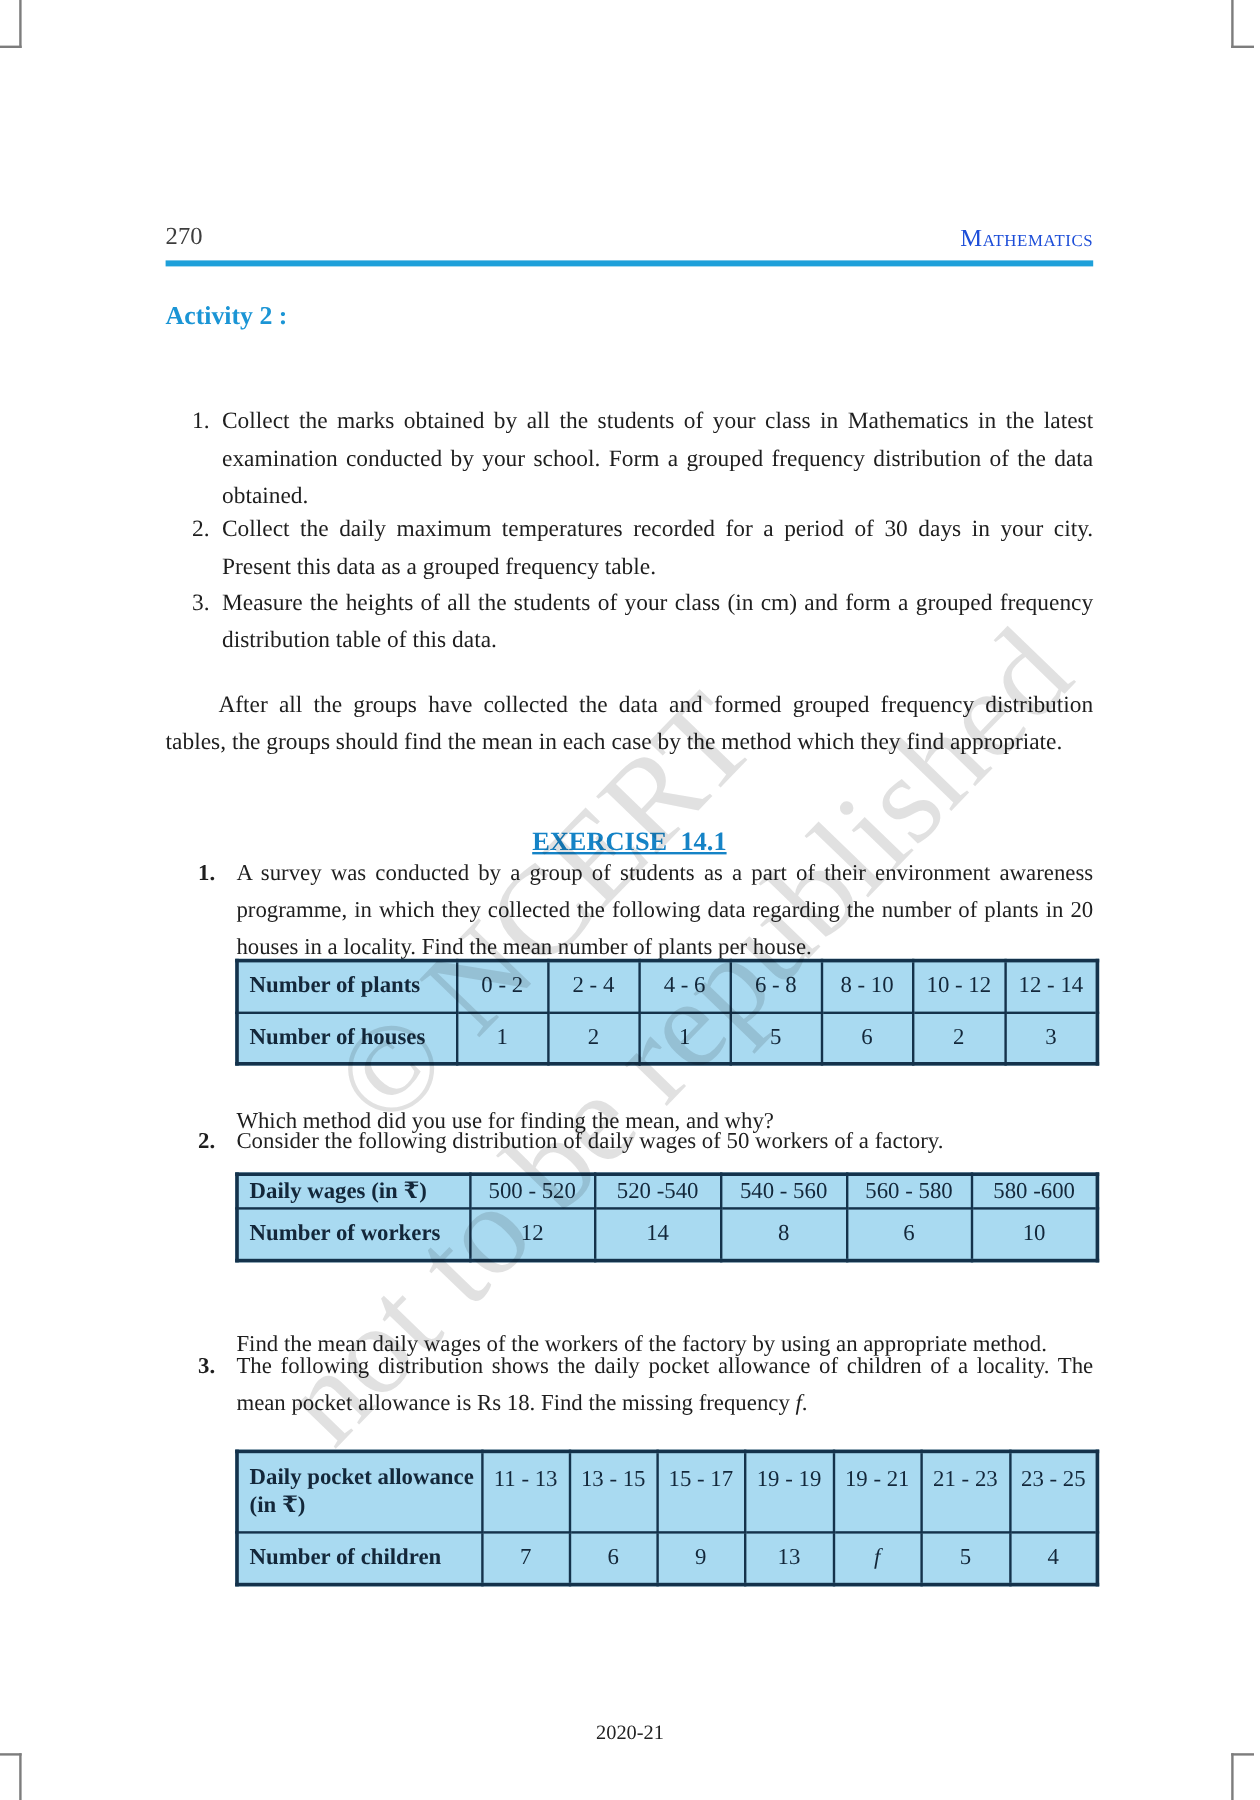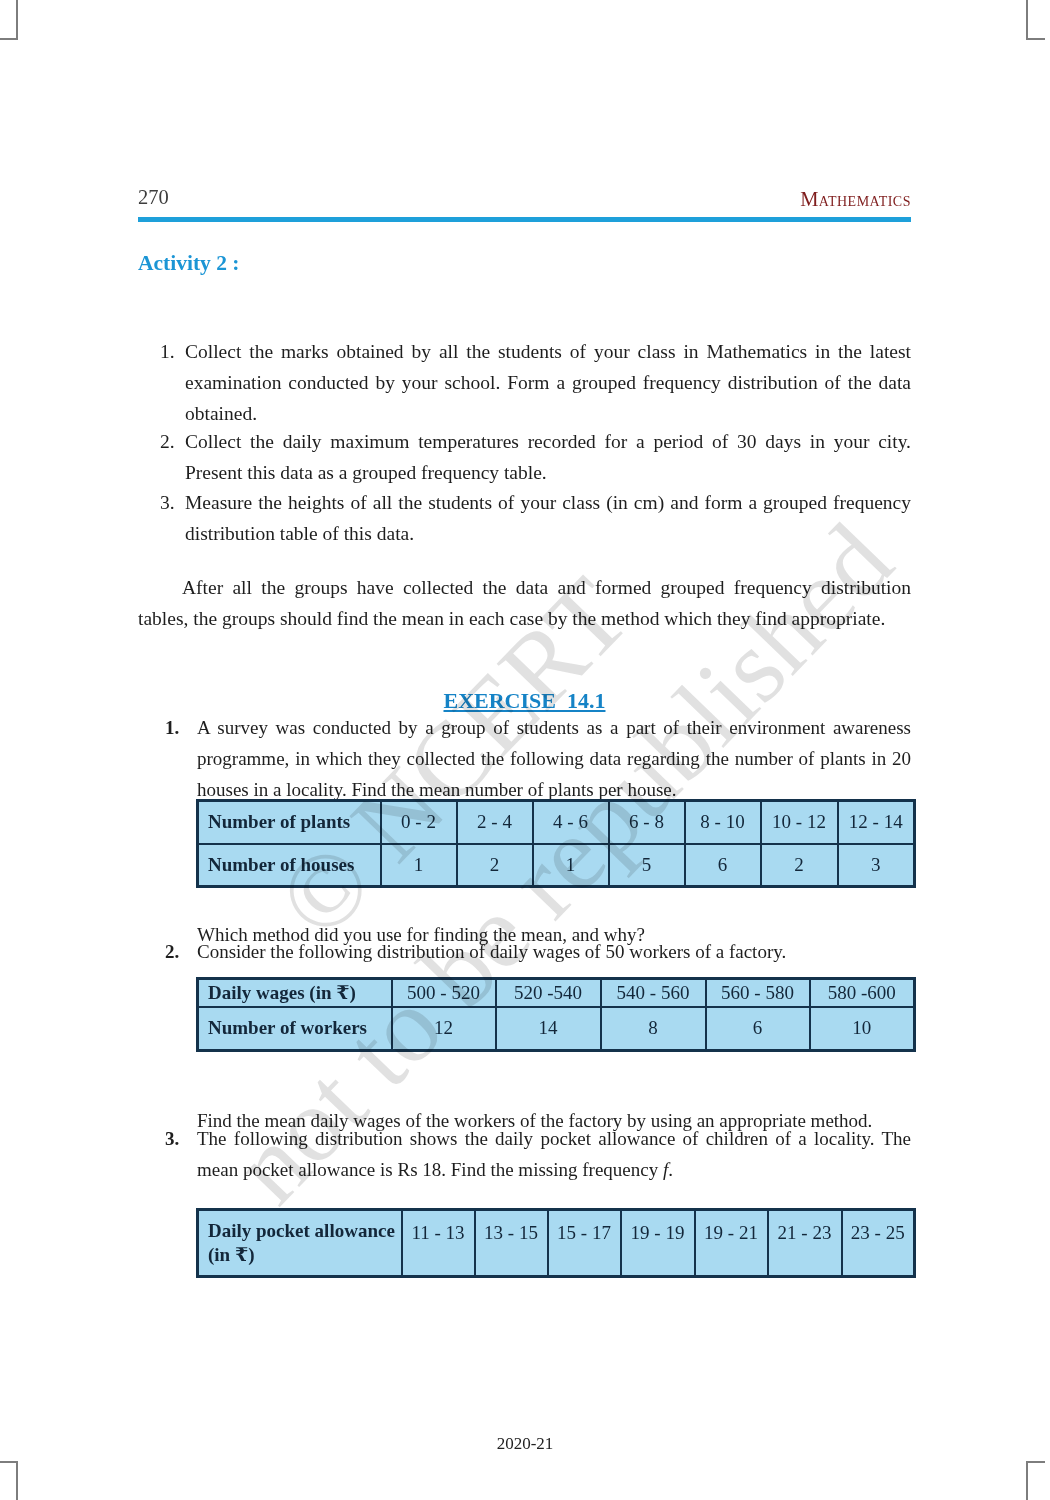--- a/index.html
+++ b/index.html
@@ -9,21 +9,21 @@
     color:#1e1e1e; overflow:hidden;
   }
   .abs { position:absolute; }
 
   
   .crop { position:absolute; background:#7d7d7d; }
 
   
   .hdr-num   { left:138px; top:186px; font-size:20.5px; color:#3d3d3d; }
   .hdr-title { right:139px; top:188px; font-variant:small-caps; font-size:20.5px;
-               color:#7f1d1d; letter-spacing:0.5px; }
+               color:#1d4ed8; letter-spacing:0.5px; }
   .rule { left:138px; top:217px; width:773px; height:5px; background:#1ea0da; }
 
   
   .activity-heading { left:138px; top:233px; font-size:21.5px; font-weight:bold; color:#1b95d5; }
   .exercise-heading { left:138px; top:670px; width:773px; text-align:center;
                       font-weight:bold; font-size:22px; color:#1583c6; white-space:pre;text-decoration:underline; }
 
   
   .para { left:138px; width:773px; font-size:19.5px; line-height:31px; text-align:justify; }
   .intro { top:270px; }
@@ -198,18 +198,28 @@
         <tr style="height:67px">
       <td class="rowlabel">Daily pocket allowance (in ₹)</td>
       <td style="vertical-align:top;padding-top:11px;">11 - 13</td>
       <td style="vertical-align:top;padding-top:11px;">13 - 15</td>
       <td style="vertical-align:top;padding-top:11px;">15 - 17</td>
       <td style="vertical-align:top;padding-top:11px;">19 - 19</td>
       <td style="vertical-align:top;padding-top:11px;">19 - 21</td>
       <td style="vertical-align:top;padding-top:11px;">21 - 23</td>
       <td style="vertical-align:top;padding-top:11px;">23 - 25</td>
     </tr>
+    <tr style="height:44px">
+      <td class="rowlabel">Number of children</td>
+      <td>7</td>
+      <td>6</td>
+      <td>9</td>
+      <td>13</td>
+      <td class="italic">f</td>
+      <td>5</td>
+      <td>4</td>
+    </tr>
   </tbody>
     </table>
 
   <div class="abs footer">2020-21</div>
 
 </div>
 
 </body></html>

